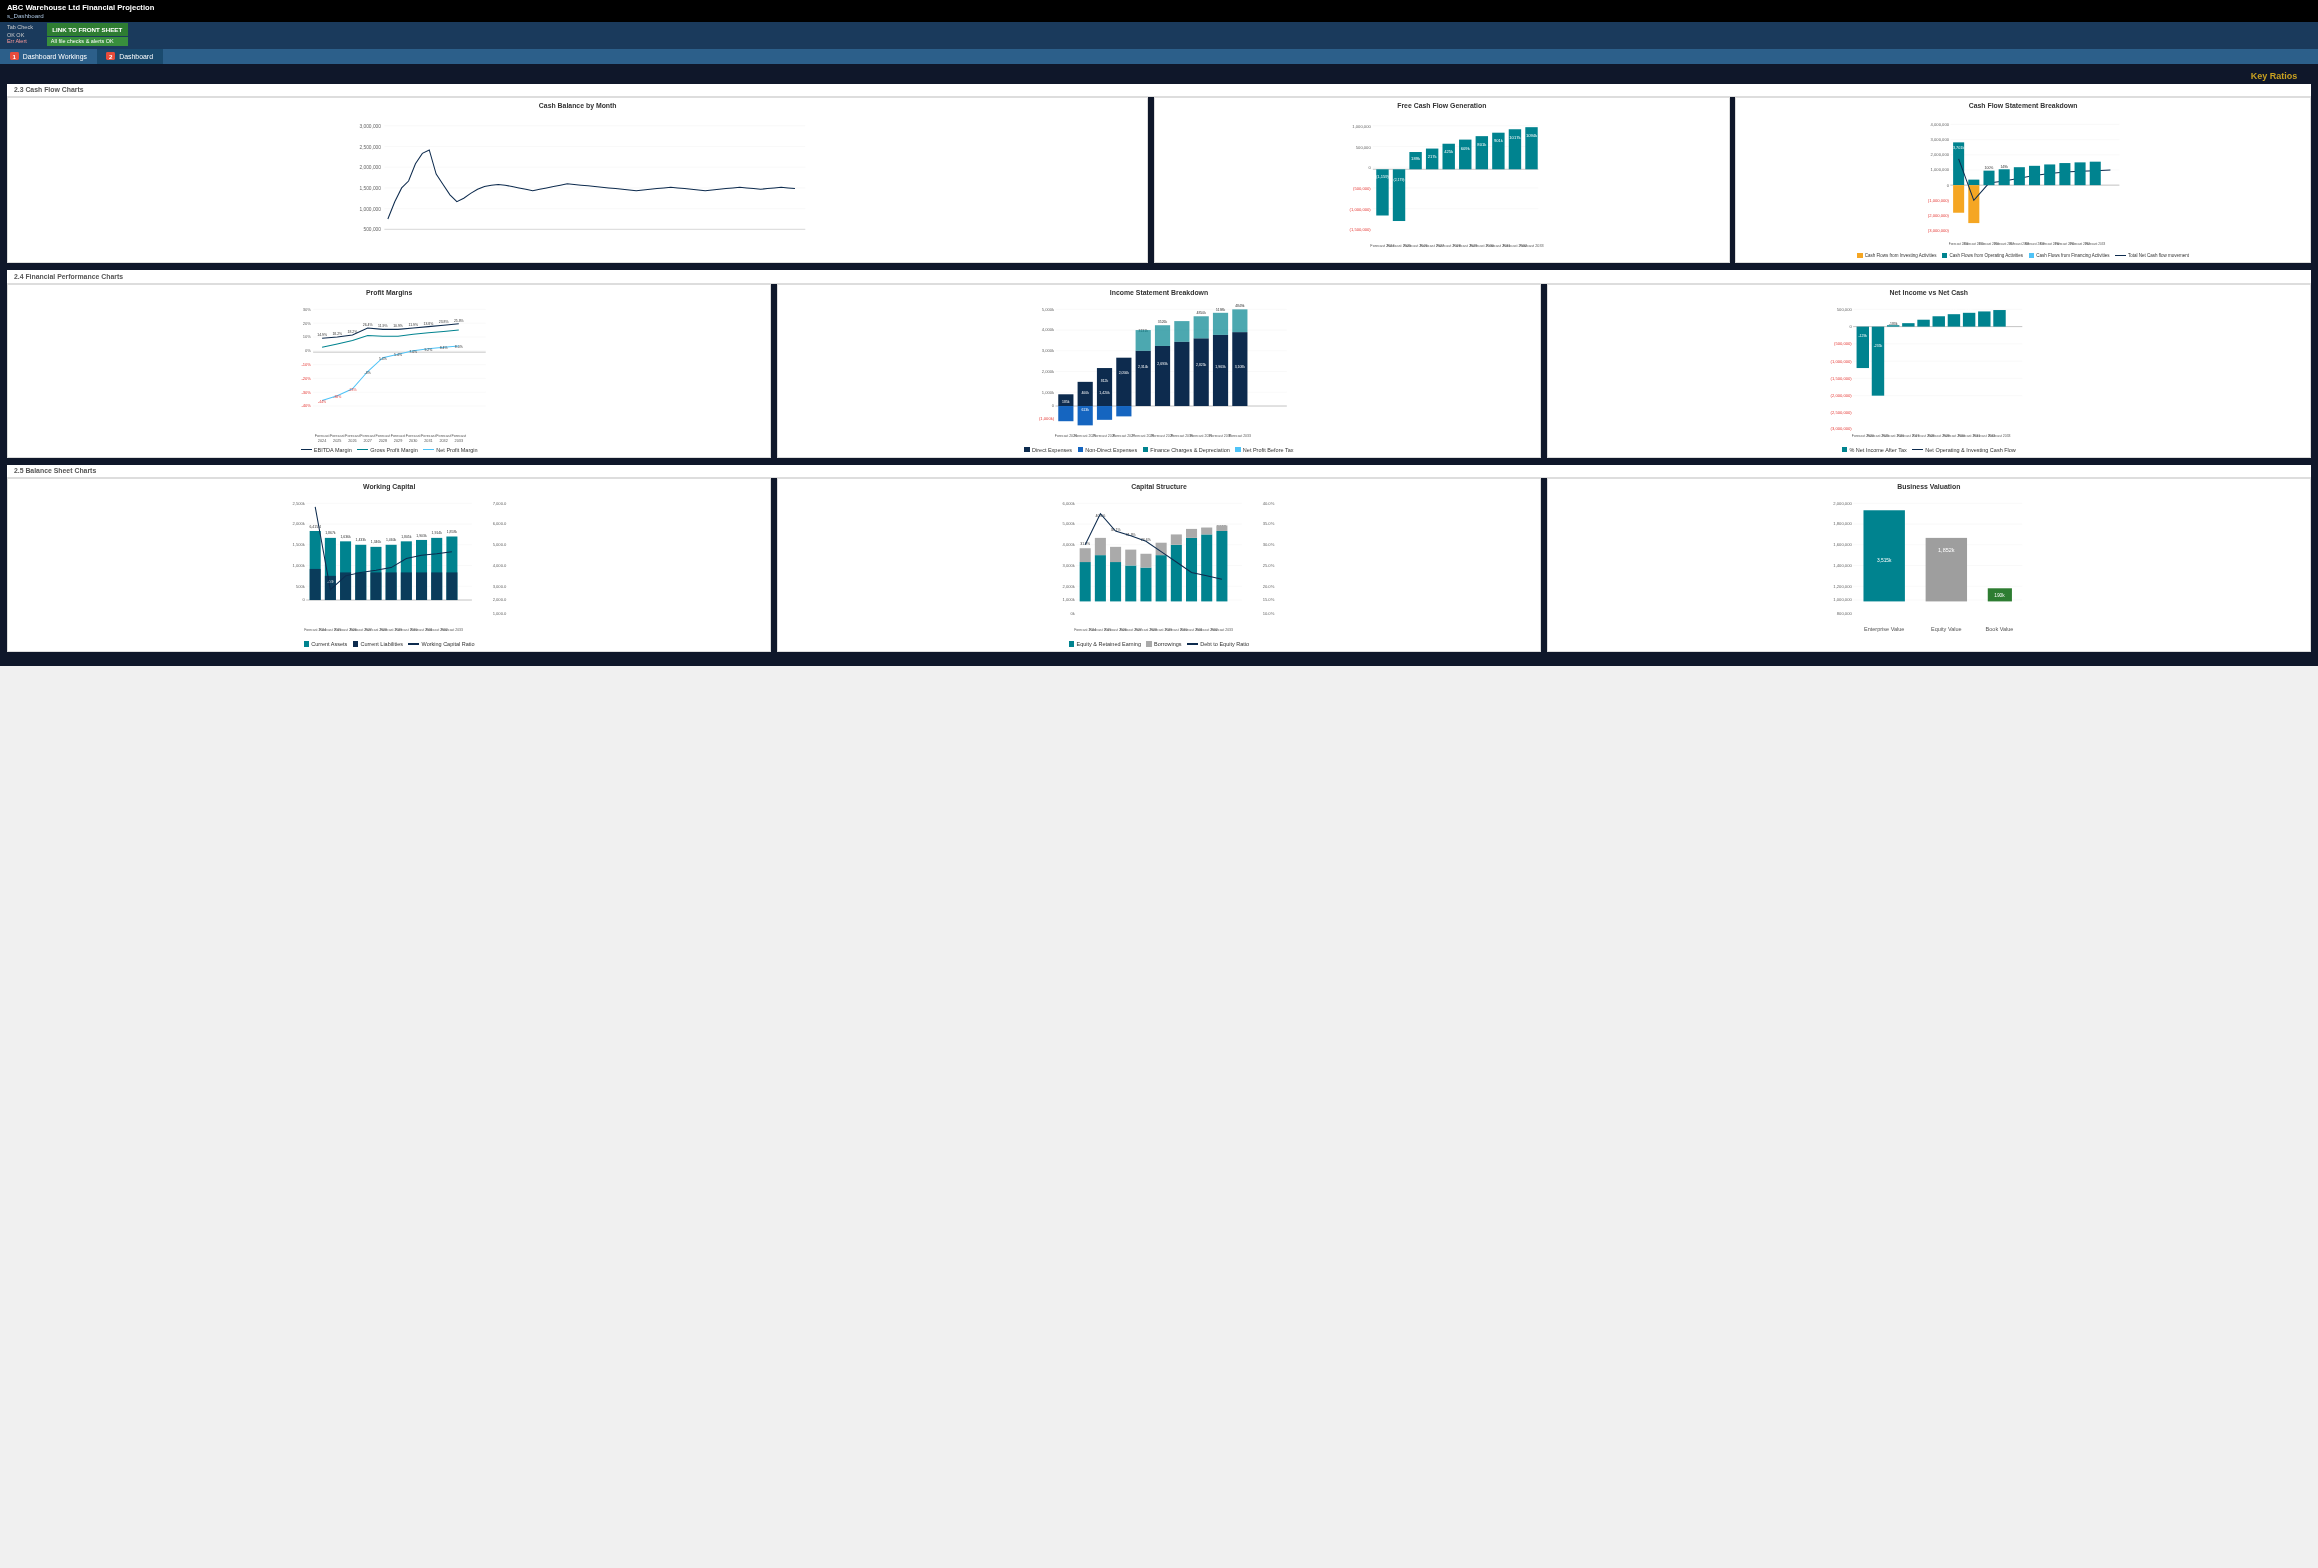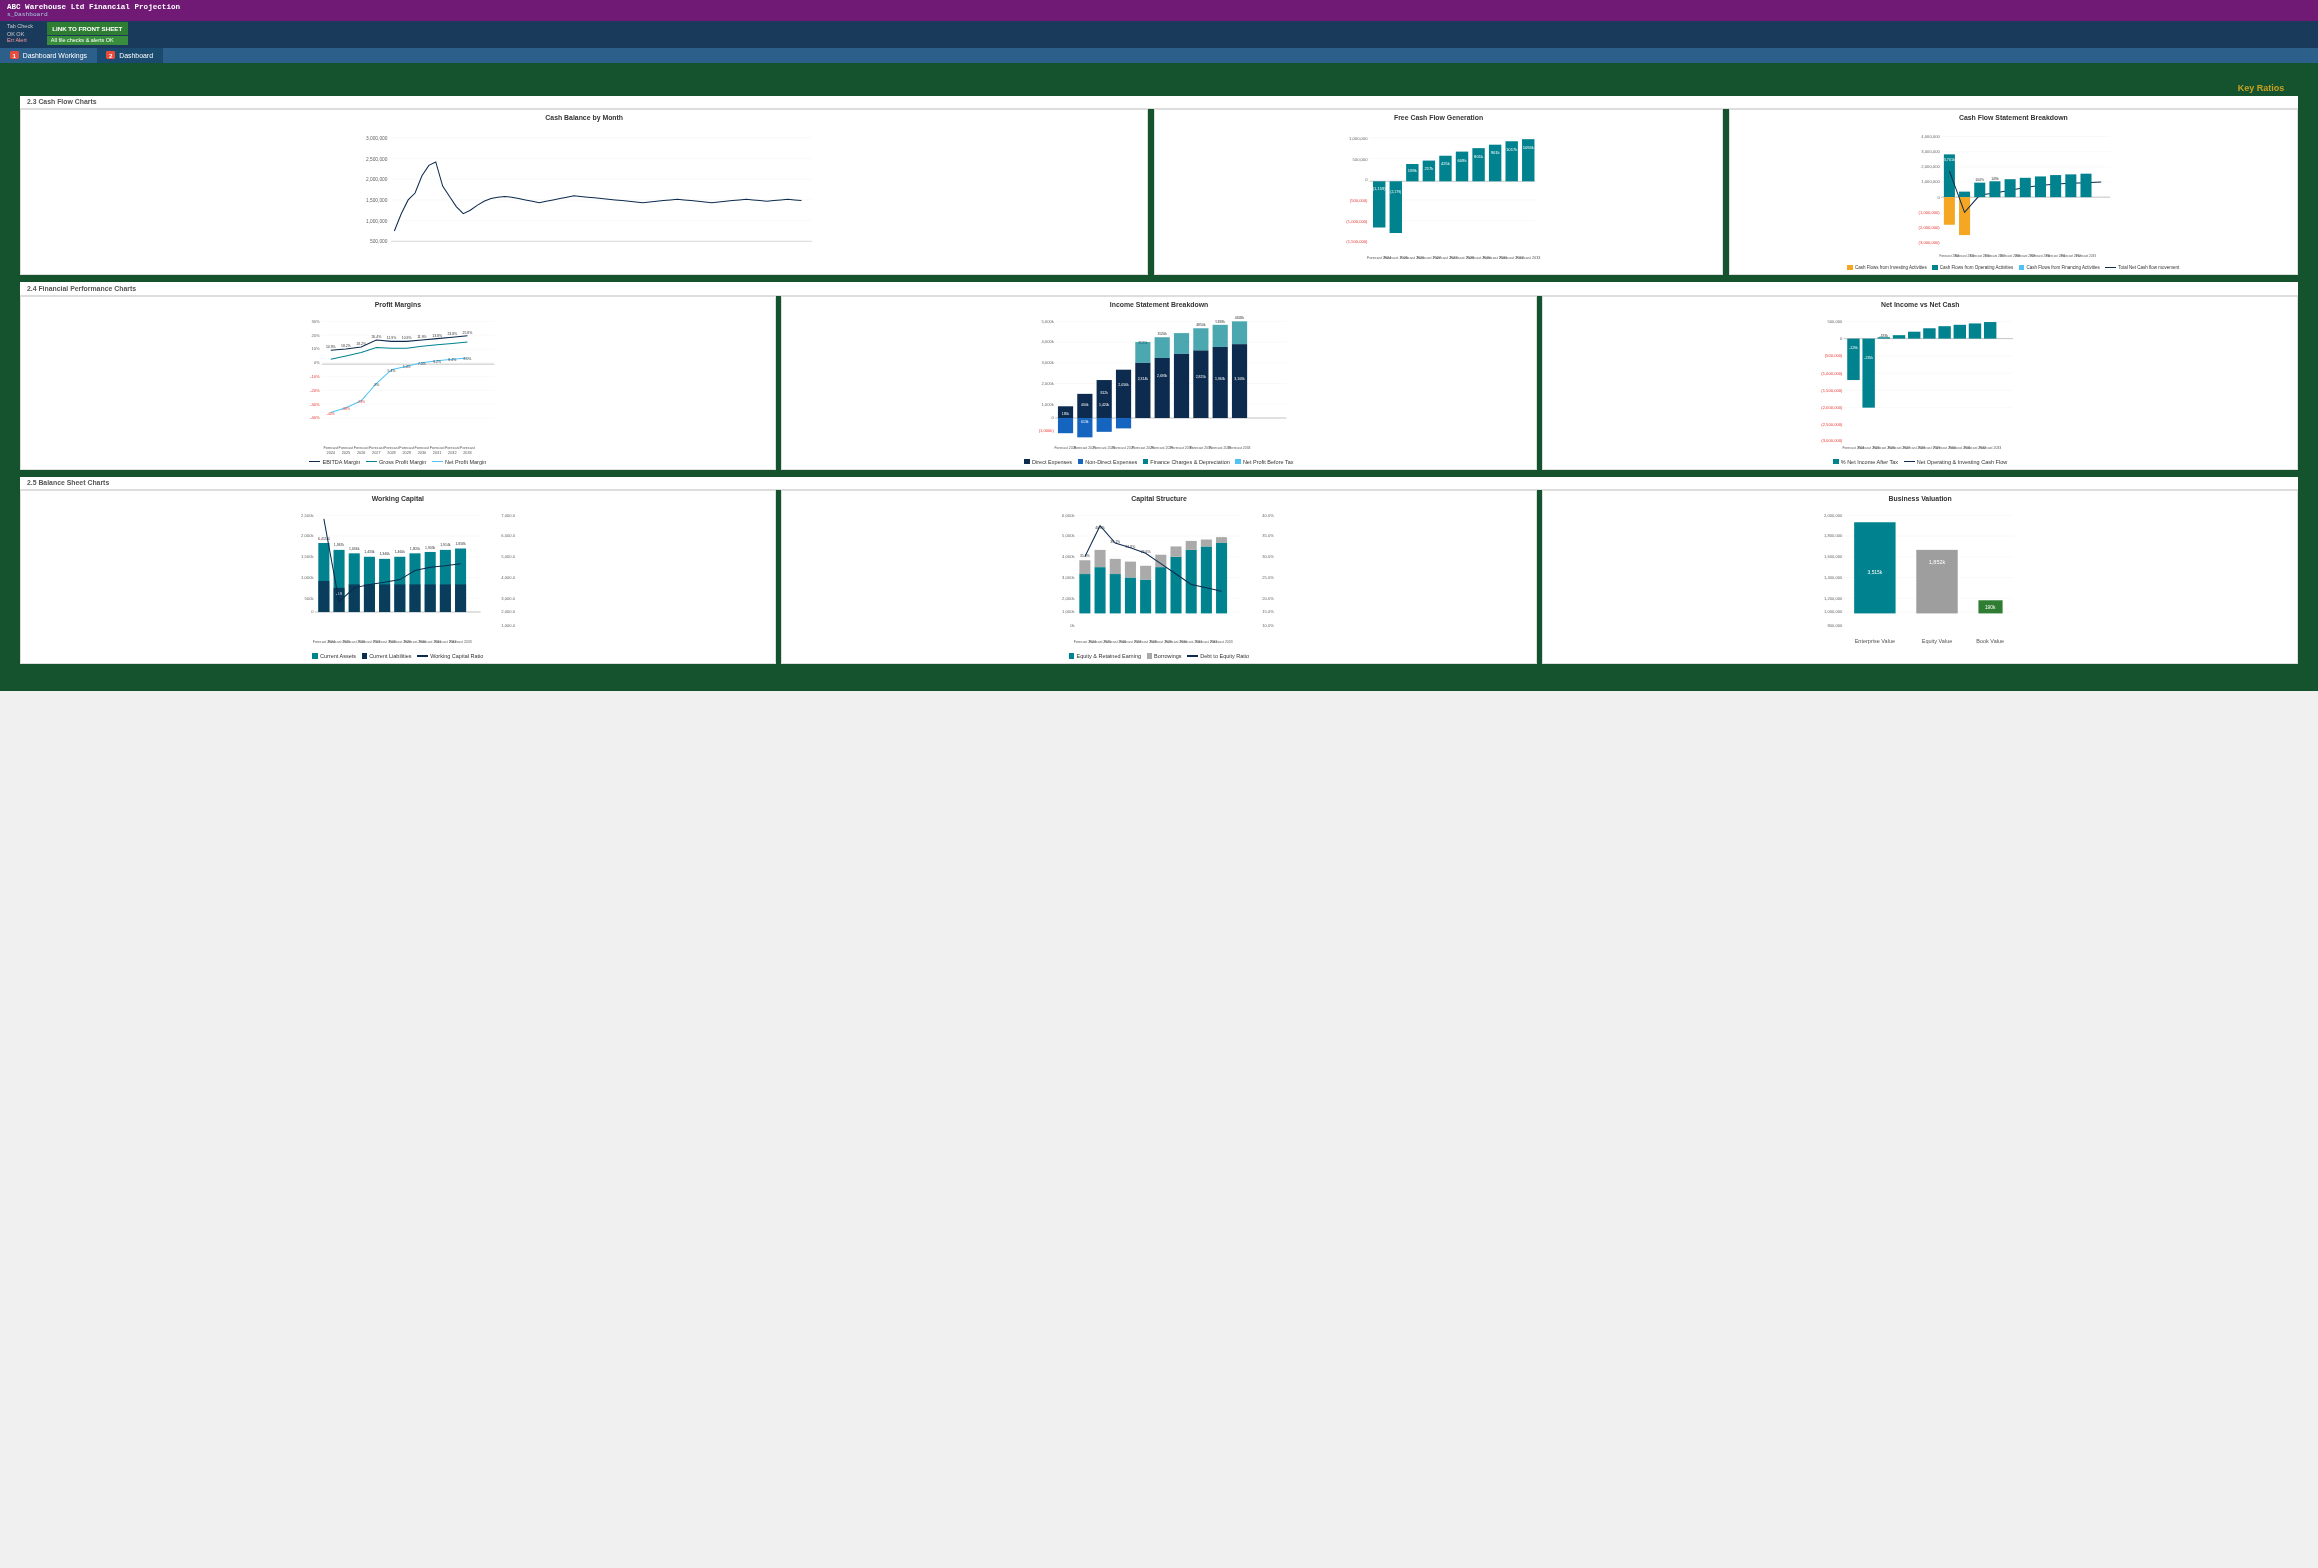--- a/index.html
+++ b/index.html
@@ -1,19 +1,19 @@
 <!DOCTYPE html>
 <html style="font-size:11px"><head>
   <meta charset="utf-8">
   <style>
     * { box-sizing: border-box; margin: 0; padding: 0; }
     body { font-family: Arial, sans-serif; background: #f0f0f0; font-size: 6.9px; color: #333; }
 
     
-    .app-header { background: #701a75; color: white; padding: 2.8px 6.9px; font-family: Liberation Mono, monospace; }
+    .app-header { background: #000000; color: white; padding: 2.8px 6.9px; }
     .app-title { font-size: 7.6px; font-weight: bold; color: white; }
     .app-subtitle { font-size: 6.2px; color: #aac4e0; }
 
     .tab-bar { background: #1a3a5c; padding: 1.4px 6.9px 2.8px; display: flex; align-items: center; gap: 13.8px; }
     .tab-check-area { color: #ccc; font-size: 5.5px; }
     .tab-check-area .tab-label { margin-bottom: 1.4px; }
     .tab-check-rows { display: flex; flex-direction: column; gap: 0.7px; font-size: 5.5px; }
     .tab-check-rows span { color: #ccc; }
     .link-button { background: #2e7d32; color: white; border: none; padding: 2.8px 5.5px; font-size: 6.2px; font-weight: bold; cursor: pointer; }
     .alert-ok { background: #388e3c; color: white; font-size: 5.5px; padding: 1.4px 4.1px; }
@@ -21,21 +21,21 @@
     .nav-bar { background: #2c5f8a; display: flex; gap: 0; }
     .nav-item { color: white; padding: 3.4px 9.6px; font-size: 6.9px; cursor: pointer; display: flex; align-items: center; gap: 4.1px; }
     .nav-item .nav-num { background: #e74c3c; color: white; border-radius: 1.4px; padding: 0.7px 2.8px; font-size: 6.2px; font-weight: bold; }
     .nav-item.active { background: #1a4a6e; }
 
     
     .section-header { background: white; padding: 2.8px 6.9px; font-size: 6.9px; color: #333; font-weight: bold; border-bottom: 0.7px solid #ddd; }
     .section-title { font-size: 6.9px; color: #555; }
 
     
-    .main-content { background: #14532d; padding: 20px; }
+    .main-content { background: #0f172a; padding: 7px; }
 
     
     .key-ratios-title { text-align: right; color: #c8a020; font-size: 9px; font-weight: bold; margin-bottom: 2.8px; padding-right: 13.8px; }
 
     
     .chart-row { display: flex; gap: 5.5px; margin-bottom: 6.9px; }
     .chart-box { border: 0.7px solid #ddd; background: white; padding: 4.1px; flex: 1; position: relative; overflow: hidden; }
     .chart-box.wide { flex: 2; }
     .chart-title { text-align: center; font-size: 6.9px; font-weight: bold; color: #333; margin-bottom: 2.8px; }
 

